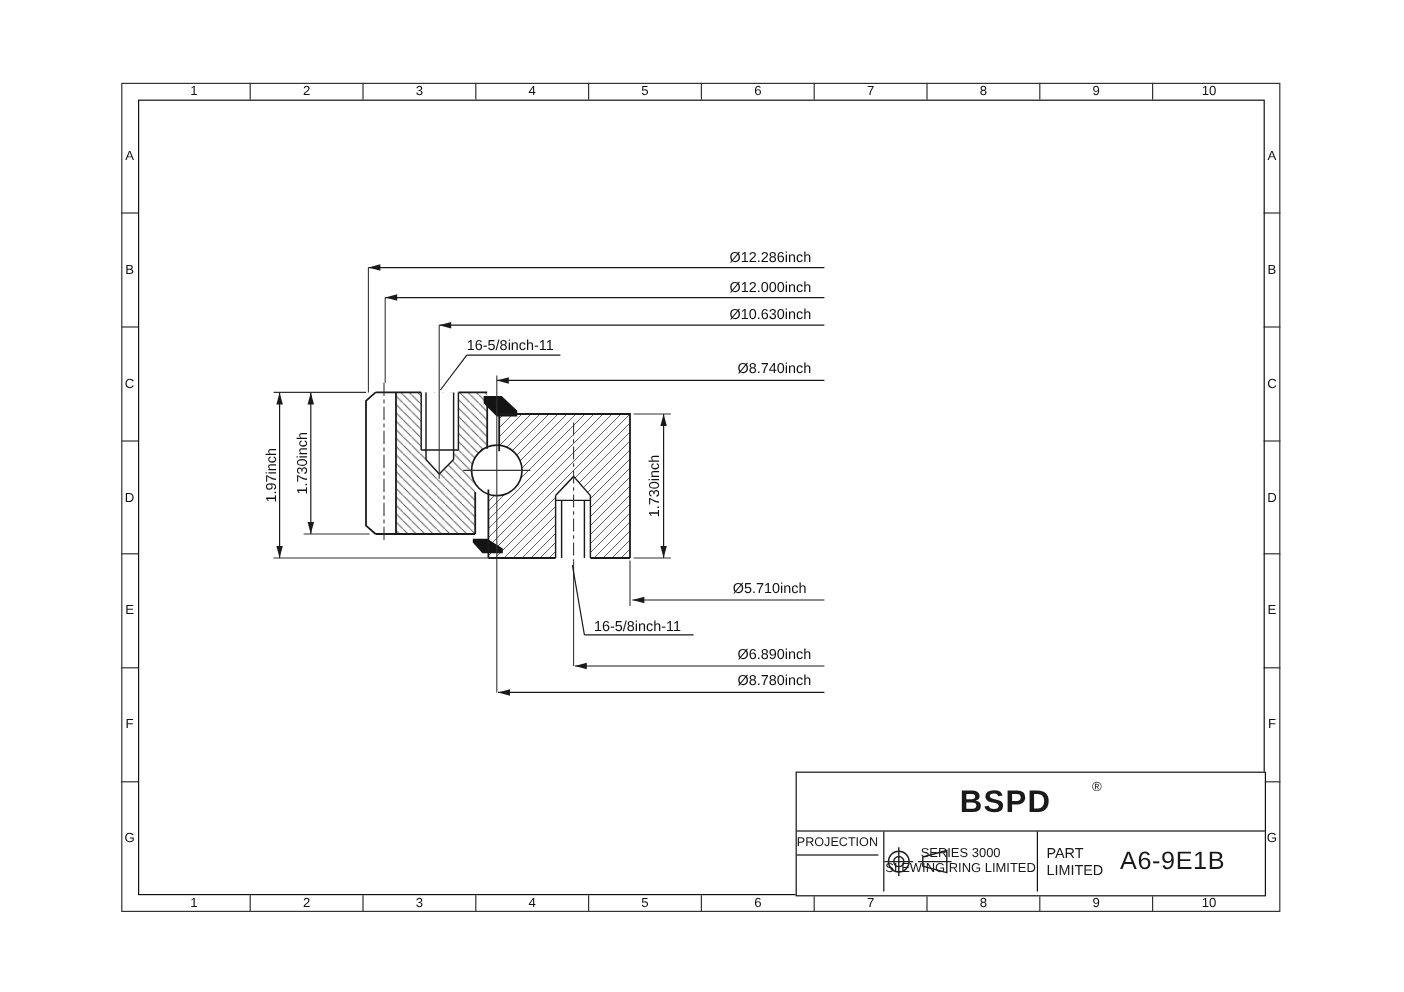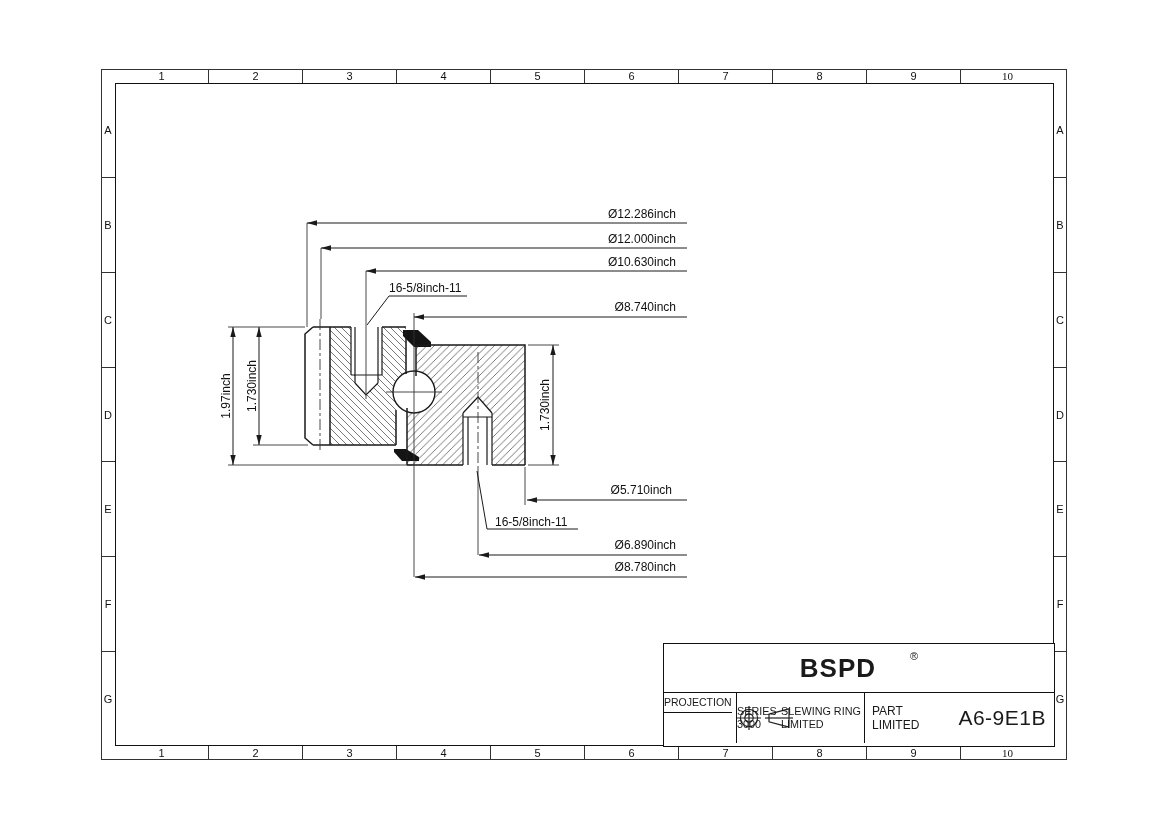--- a/index.html
+++ b/index.html
@@ -13,21 +13,21 @@
                   border:1.6px solid #111; }
 
   .grid-strip { position:absolute; display:flex; font-size:11px; color:#111; }
   .grid-strip.h { left:115px; width:939px; height:14px; flex-direction:row; }
   .grid-strip.h.top { top:69px; }
   .grid-strip.h.bottom { top:746px; }
   .grid-strip.v { top:83px; width:14px; height:663px; flex-direction:column; }
   .grid-strip.v.left { left:101px; }
   .grid-strip.v.right { left:1053px; width:14px; }
   .grid-strip.h .gc { flex:1; text-align:center; line-height:14px; border-right:1px solid #333; }
-  .grid-strip.h .gc:last-child { border-right:none;font-family:Liberation Serif, serif; }
+  .grid-strip.h .gc:last-child { border-right:none; }
   .grid-strip.v .gc { flex:1; display:flex; align-items:center; justify-content:center;
                       border-bottom:1px solid #333; }
   .grid-strip.v .gc:last-child { border-bottom:none; }
 
   svg.drawing { position:absolute; left:0; top:0; }
   svg text { font-family:"Liberation Sans", sans-serif; fill:#111; }
 
   .title-block { position:absolute; left:663px; top:643px; width:392px; height:104px;
                  border:1.5px solid #111; background:#fff; }
   .tb-top { height:49px; border-bottom:1.5px solid #111; display:flex; align-items:center;
@@ -36,25 +36,25 @@
   .tb-logo { font-size:26px; font-weight:700; letter-spacing:1px; line-height:40px; }
   .tb-reg { font-size:11px; margin-top:2px; margin-left:2px; }
   .tb-company { text-align:center; }
   .tb-company .line1 { font-size:13px; letter-spacing:0.2px; }
   .tb-company .line2 { font-size:12.5px; margin-top:2px; }
   .tb-bottom { display:flex; height:50px; }
   .tb-proj { width:73px; border-right:1.5px solid #111; display:flex; flex-direction:row; }
   .tb-proj-label { height:20px; line-height:19px; text-align:center; font-size:10.5px;
                    border-bottom:1.5px solid #111; }
   .tb-proj-sym { flex:1; display:flex; align-items:center; justify-content:center; }
-  .tb-series { width:128px; border-right:1.5px solid #111; display:flex; flex-direction:row;
+  .tb-series { width:128px; border-right:1.5px solid #111; display:flex; flex-direction:column;
                align-items:center; justify-content:center; font-size:10.8px; line-height:13px; }
   .tb-part { flex:1; display:flex; align-items:center; padding-left:7px; gap:14px; }
   .tb-part-label { font-size:12px; line-height:14px; }
-  .tb-part-number { font-size:21px; letter-spacing:0.5px; flex:1; text-align:right;
+  .tb-part-number { font-size:21px; letter-spacing:0.5px; flex:1; text-align:left;
                     padding-right:8px; }
 </style>
 </head>
 <body>
 
 <div class="page">
 
   <div class="outer-border"></div>
 
   <div class="grid-strip h top">

